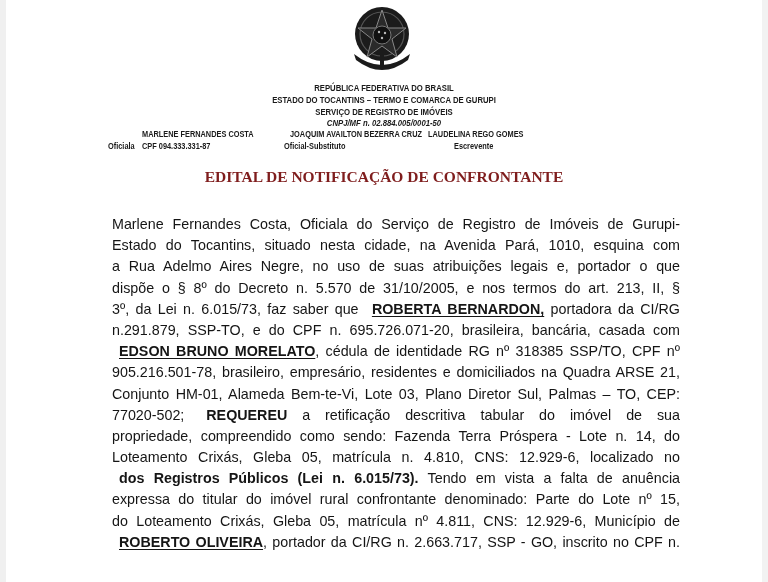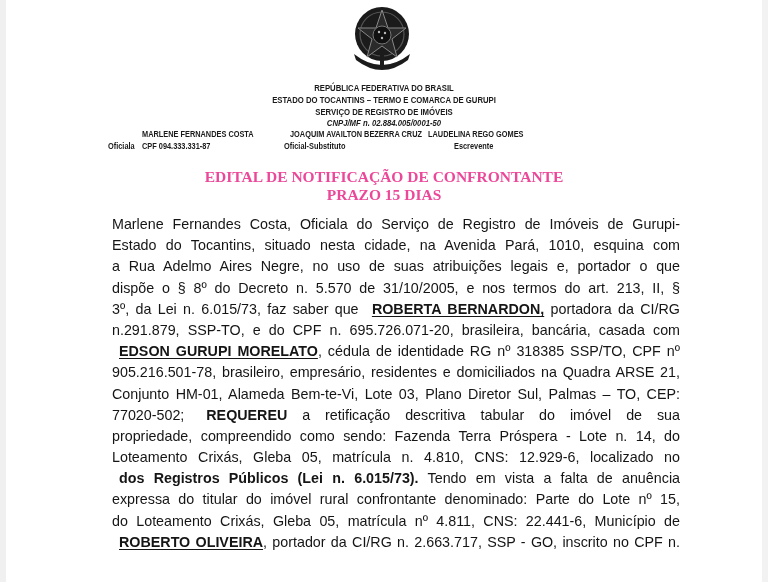--- a/index.html
+++ b/index.html
@@ -8,21 +8,21 @@
   .edge-right { position:absolute; right:0; top:0; width:6px; height:582px; background:#f2f2f2; }
   .page { position:absolute; left:6px; top:0; width:756px; height:516px; background:#fff; }
   .emblem { position:absolute; left:342px; top:2px; width:68px; height:74px; }
   .hdr { position:absolute; left:0; width:756px; text-align:center; font-family:"Liberation Sans Narrow","Liberation Sans", sans-serif; font-weight:bold; font-size:8.6px; letter-spacing:0; color:#1a1a1a; transform:scaleX(0.9); transform-origin:center; }
   .hdr.l1 { top:83px; }
   .hdr.l2 { top:95px; }
   .hdr.l3 { top:107px; }
   .hdr.l4 { top:118px; font-style:italic; }
   .names { position:absolute; top:129px; font-family:"Liberation Sans", sans-serif; font-weight:bold; font-size:8.4px; color:#1a1a1a; white-space:nowrap; transform:scaleX(0.88); transform-origin:left; }
   .titles { position:absolute; top:141px; font-family:"Liberation Sans", sans-serif; font-weight:bold; font-size:8.4px; color:#1a1a1a; white-space:nowrap; transform:scaleX(0.88); transform-origin:left; }
-  .doc-title { position:absolute; left:0; width:756px; text-align:center; font-family:"Liberation Serif", serif; font-weight:bold; font-size:15.5px; color:#ec4899; }
+  .doc-title { position:absolute; left:0; width:756px; text-align:center; font-family:"Liberation Serif", serif; font-weight:bold; font-size:15.5px; color:#7f1d1d; }
   .doc-title.t1 { top:168px; }
   .doc-title.t2 { top:186px; }
   .body-text { position:absolute; left:106px; top:214px; width:568px; font-family:"Liberation Sans", sans-serif; font-size:14.3px; line-height:21.2px; text-align:justify; color:#151515; }
   .body-text .line { display:block; white-space:nowrap; text-align-last:justify; text-align:justify; height:21.2px; overflow:visible; }
   .b { font-weight:bold;margin-left:7px; }
   .u { text-decoration:underline; text-underline-offset:2px; }
 </style>
 </head>
 <body>
 
@@ -51,34 +51,33 @@
   <div class="names" style="left:136px;">MARLENE FERNANDES COSTA</div>
   <div class="names" style="left:284px;">JOAQUIM AVAILTON BEZERRA CRUZ</div>
   <div class="names" style="left:422px;">LAUDELINA REGO GOMES</div>
 
   <div class="titles" style="left:102px;">Oficiala</div>
   <div class="titles" style="left:136px;">CPF 094.333.331-87</div>
   <div class="titles" style="left:278px;">Oficial-Substituto</div>
   <div class="titles" style="left:448px;">Escrevente</div>
 
   <div class="doc-title t1">EDITAL DE NOTIFICAÇÃO DE CONFRONTANTE</div>
-  <div class="doc-title t2">PRAZO 15 DIAS</div>
 
   <div class="body-text">
     <span class="line">Marlene Fernandes Costa, Oficiala do Serviço de Registro de Imóveis de Gurupi-</span>
     <span class="line">Estado do Tocantins, situado nesta cidade, na Avenida Pará, 1010, esquina com</span>
     <span class="line">a Rua Adelmo Aires Negre, no uso de suas atribuições legais e, portador o que</span>
     <span class="line">dispõe o § 8º do Decreto n. 5.570 de 31/10/2005, e nos termos do art. 213, II, §</span>
     <span class="line"><span>3º, da Lei n. 6.015/73, faz saber que </span><span class="b u">ROBERTA BERNARDON,</span><span> portadora da CI/RG</span></span>
     <span class="line">n.291.879, SSP-TO, e do CPF n. 695.726.071-20, brasileira, bancária, casada com</span>
-    <span class="line"><span class="b u">EDSON GURUPI MORELATO</span><span>, cédula de identidade RG nº 318385 SSP/TO, CPF nº</span></span>
+    <span class="line"><span class="b u">EDSON BRUNO MORELATO</span><span>, cédula de identidade RG nº 318385 SSP/TO, CPF nº</span></span>
     <span class="line">905.216.501-78, brasileiro, empresário, residentes e domiciliados na Quadra ARSE 21,</span>
     <span class="line">Conjunto HM-01, Alameda Bem-te-Vi, Lote 03, Plano Diretor Sul, Palmas – TO, CEP:</span>
     <span class="line"><span>77020-502; </span><span class="b">REQUEREU</span><span> a retificação descritiva tabular do imóvel de sua</span></span>
     <span class="line">propriedade, compreendido como sendo: Fazenda Terra Próspera - Lote n. 14, do</span>
     <span class="line">Loteamento Crixás, Gleba 05, matrícula n. 4.810, CNS: 12.929-6, localizado no</span>
     <span class="line"><span class="b">dos Registros Públicos (Lei n. 6.015/73).</span><span> Tendo em vista a falta de anuência</span></span>
     <span class="line">expressa do titular do imóvel rural confrontante denominado: Parte do Lote nº 15,</span>
-    <span class="line">do Loteamento Crixás, Gleba 05, matrícula nº 4.811, CNS: 22.441-6, Município de</span>
+    <span class="line">do Loteamento Crixás, Gleba 05, matrícula nº 4.811, CNS: 12.929-6, Município de</span>
     <span class="line"><span class="b u">ROBERTO OLIVEIRA</span><span>, portador da CI/RG n. 2.663.717, SSP - GO, inscrito no CPF n.</span></span>
 
   </div>
 </div>
 
 </body></html>

